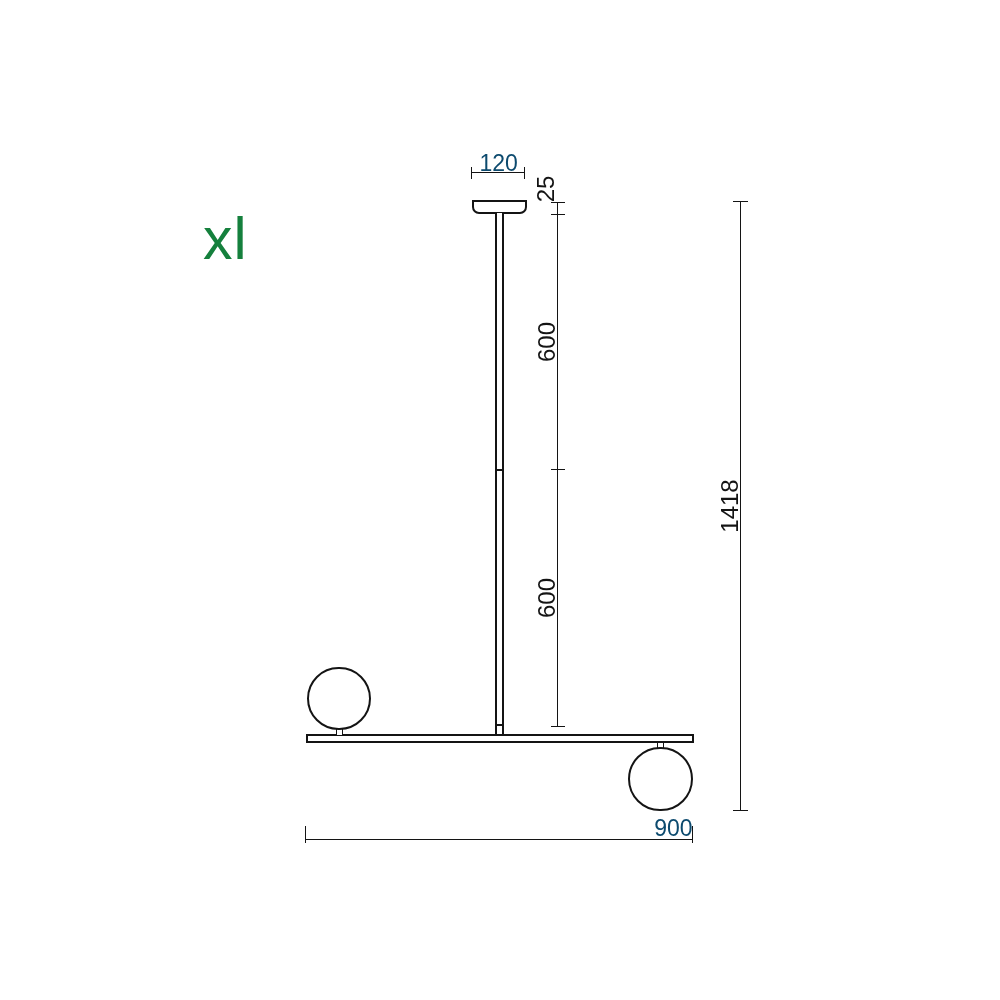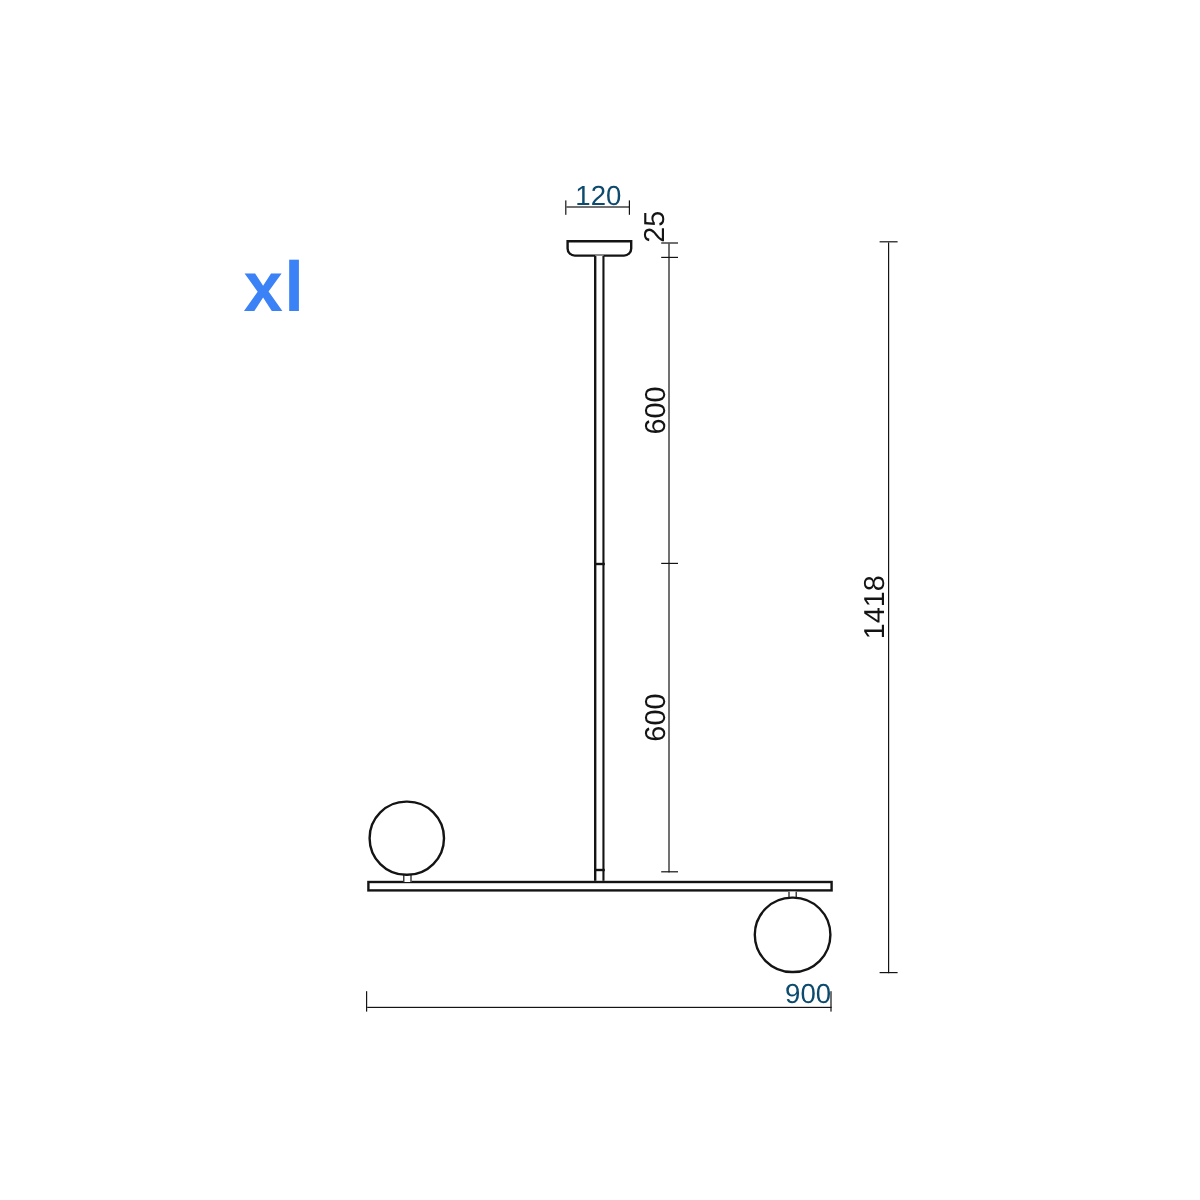--- a/index.html
+++ b/index.html
@@ -16,23 +16,23 @@
     overflow: hidden;
     color: #141414;
   }
   .abs { position: absolute; box-sizing: border-box; }
 
   
   .variant-label {
     left: 203px; top: 210px;
     font-size: 59px;
     line-height: 1;
-    font-weight: 700;
+    font-weight: 400;
     letter-spacing: 1px;
-    color: #3b82f6;
+    color: #15803d;
   }
 
   
   .canopy {
     left: 472px; top: 200px;
     width: 55px; height: 14px;
     border: 2.2px solid #141414;
     border-radius: 0 0 7px 7px;
     background: #ffffff;
   }

